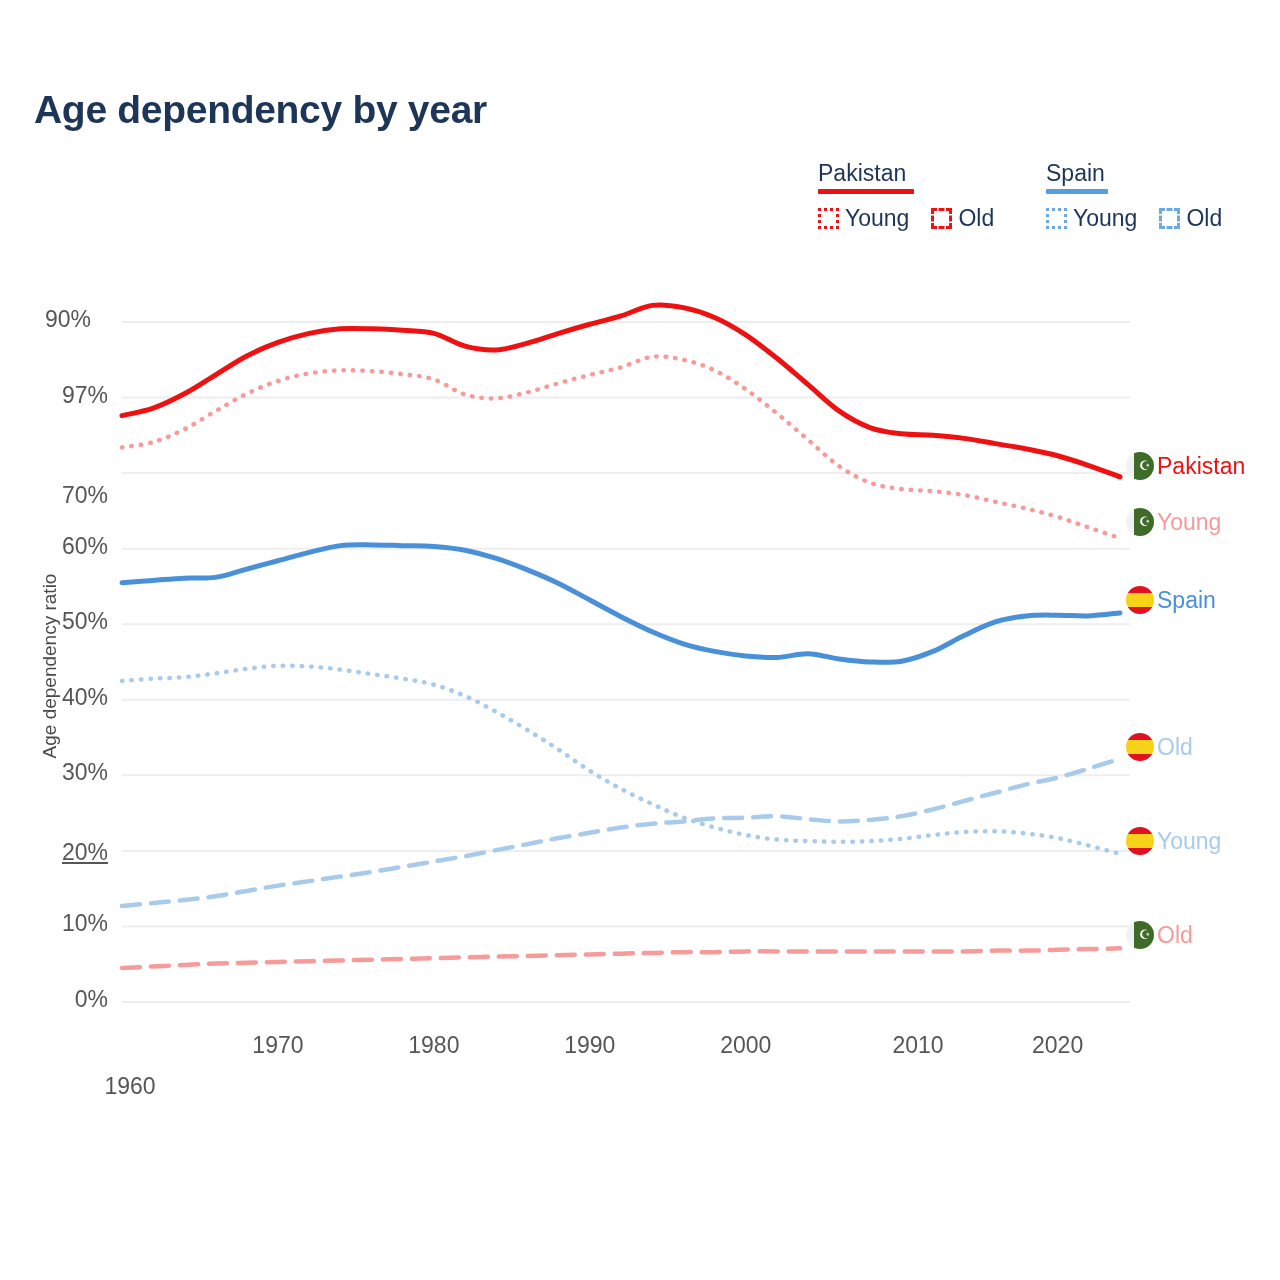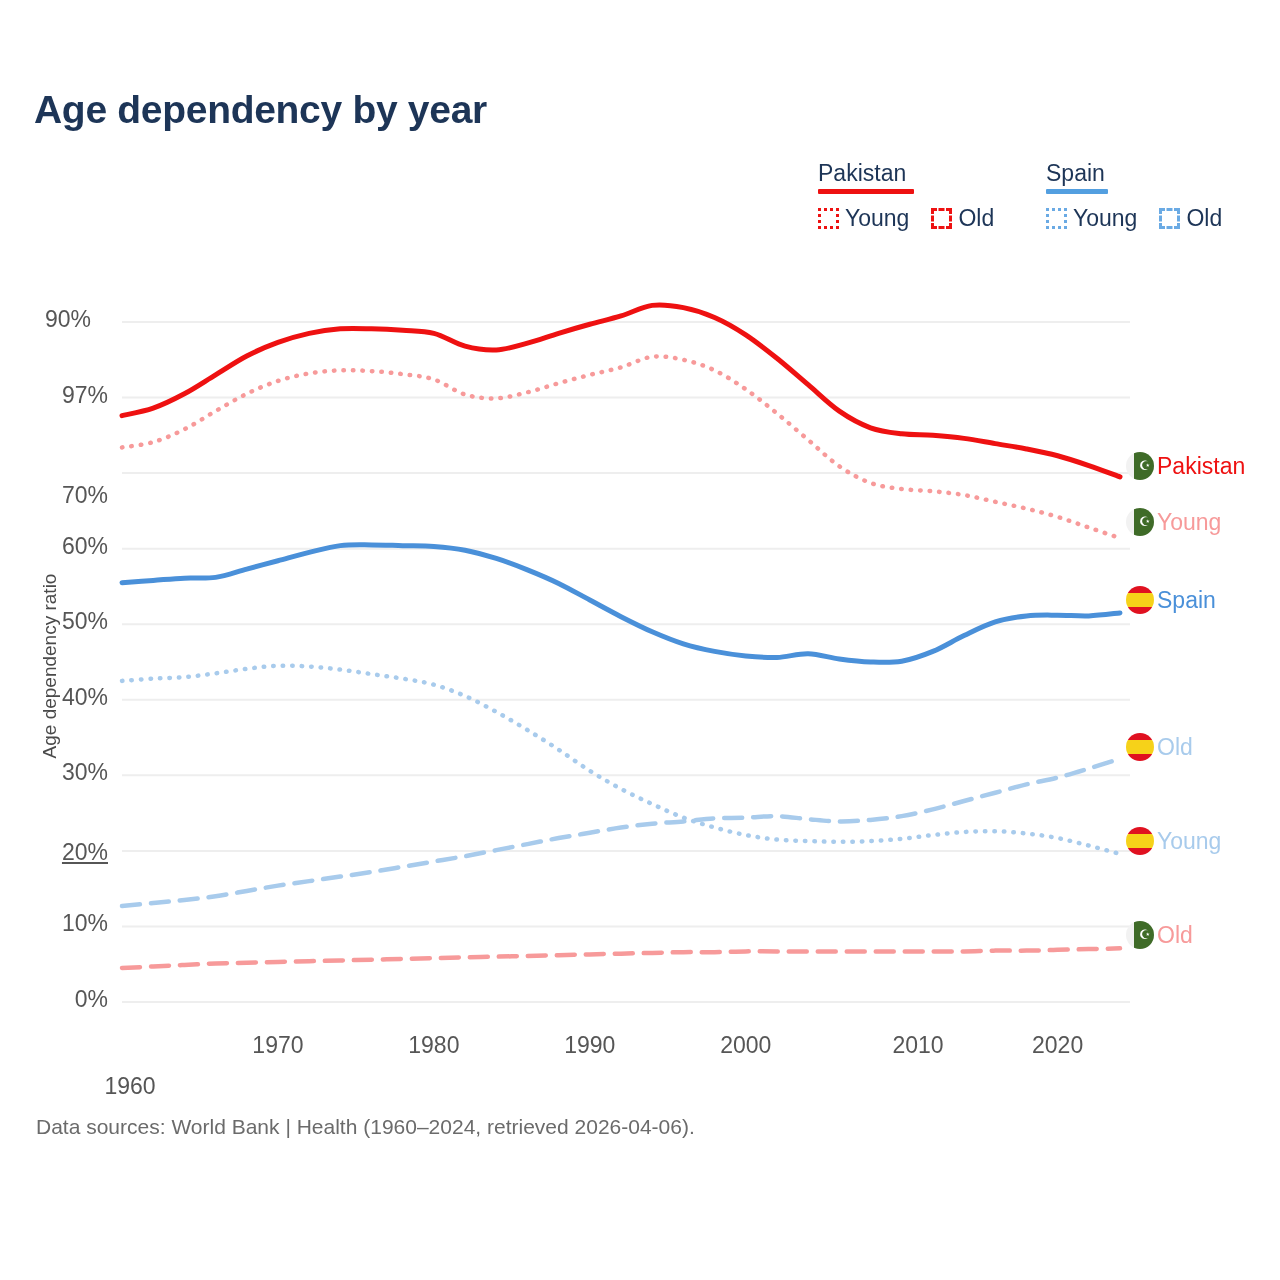--- a/index.html
+++ b/index.html
@@ -300,16 +300,15 @@
       </div>
       <div class="end-label" style="left: 1126px; top: 921px;">
         <div class="flag pk">
           <span class="crescent">☪</span>
         </div>
         <span class="end-text" style="color: rgb(247, 154, 154);">Old</span>
       </div>
     </div>
 
   <div class="footer">
-    <div>Data sources: World Bank | Health (1960–2024, retrieved 2026-04-06).</div>
   </div>
 
 </div>
 
 </body></html>

